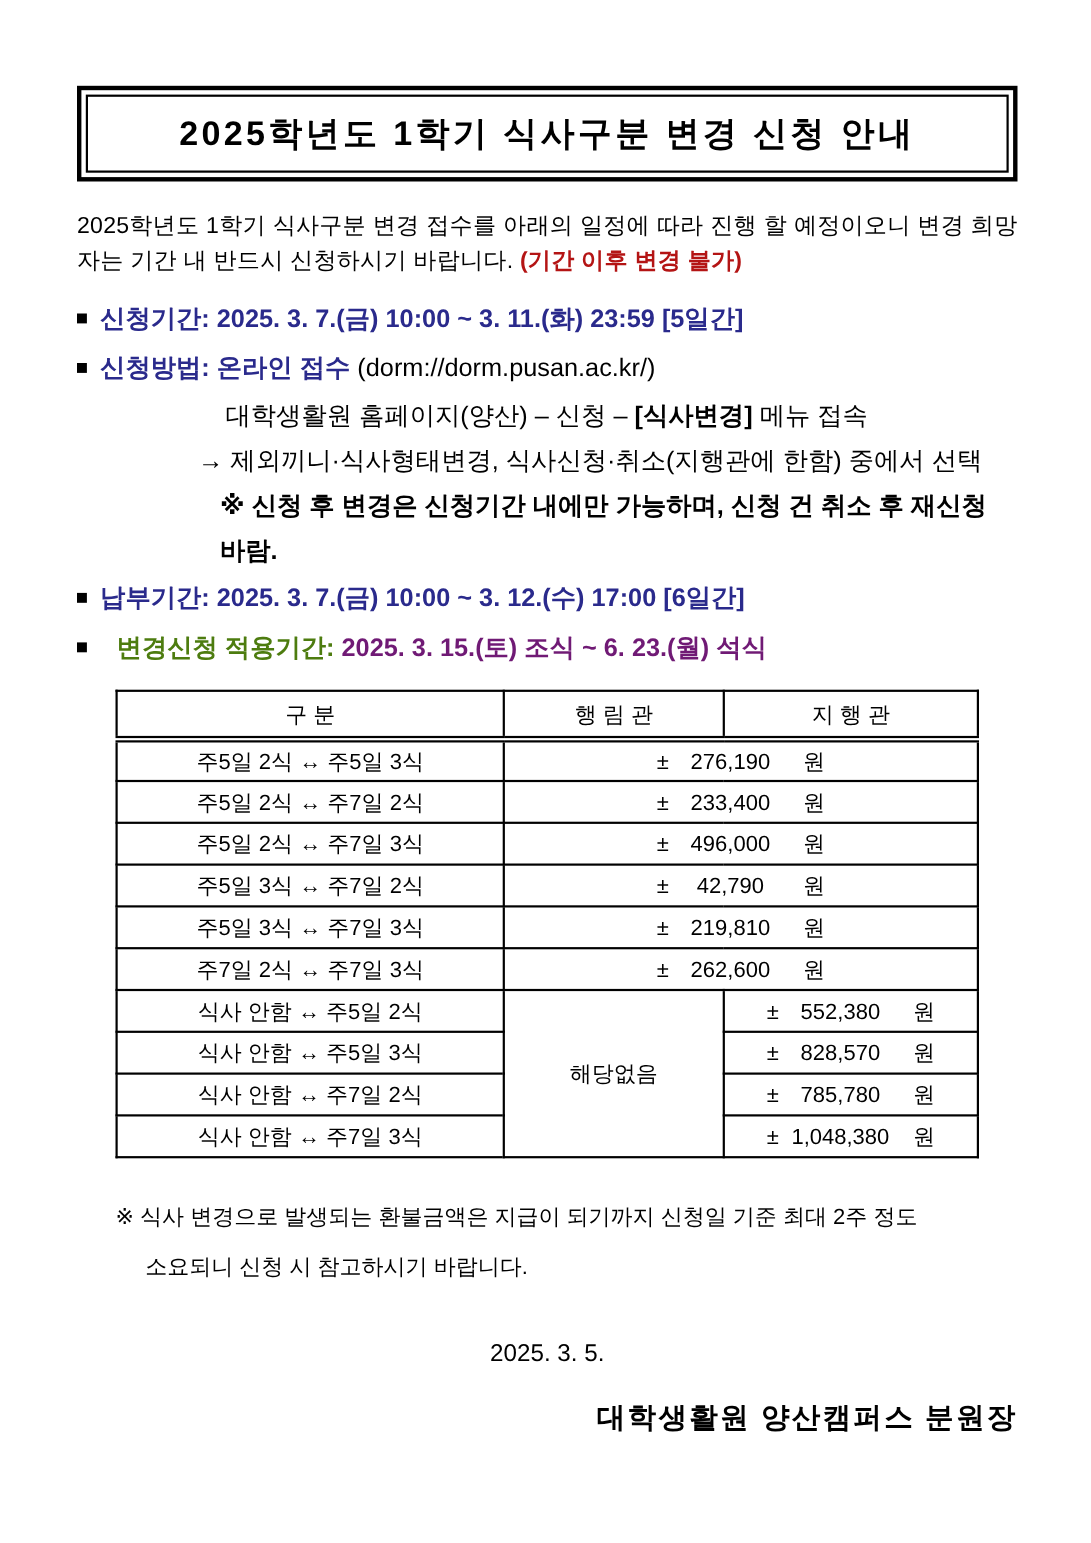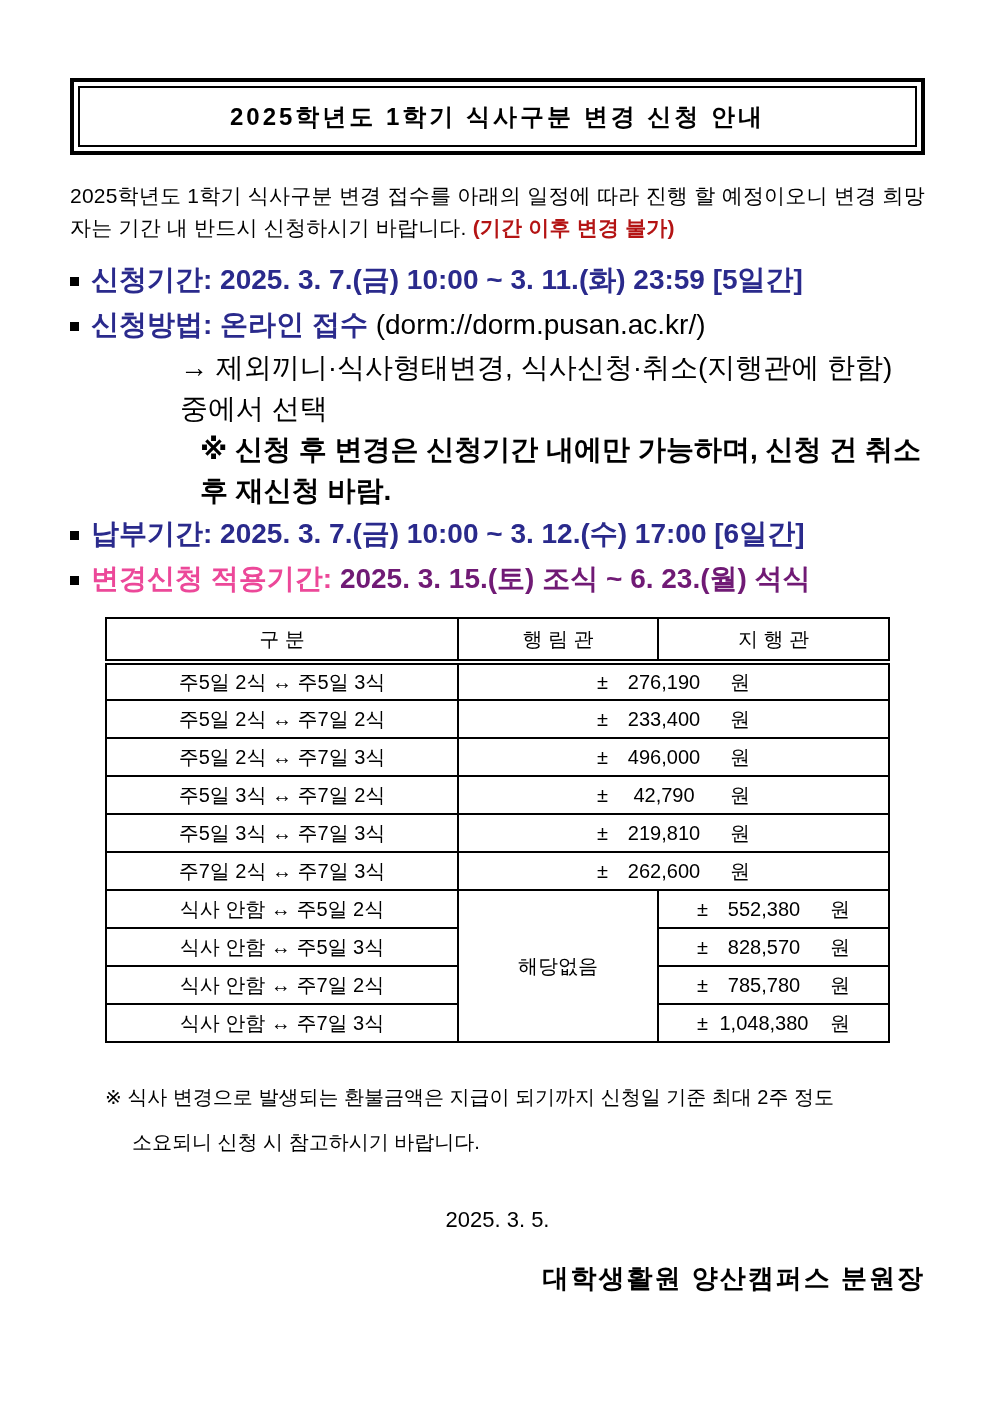--- a/index.html
+++ b/index.html
@@ -11,46 +11,46 @@
     overflow: hidden;
   }
   .page { padding: 78px 67px 0 70px; }
 
   
   .title-box { border: 4px solid #000; padding: 4px; }
   .title-inner {
     border: 2px solid #000;
     text-align: center;
     padding: 13px 0 12px 0;
-    font-size: 24px; font-weight: bold; letter-spacing: 3px;
+    font-size: 31px; font-weight: bold; letter-spacing: 3px;
   }
 
   
   .intro {
     margin-top: 25px;
     font-size: 21px; line-height: 32px;
     text-align: justify;
     letter-spacing: 0.2px;
   }
   .warning { color: #b41414; font-weight: bold; }
 
   
-  .bullets { margin-top: 13px; font-size: 28px; }
+  .bullets { margin-top: 13px; font-size: 23px; }
   .bline { line-height: 45px; }
   .sq {
     display: inline-block; width: 9px; height: 9px;
     background: #000; margin-right: 12px; vertical-align: 3px;
   }
   .navy { color: #2a2a8c; font-weight: bold; }
   .plain { color: #000; font-weight: normal; }
   .sub1 { padding-left: 135px; line-height: 41px; }
   .sub2 { padding-left: 110px; line-height: 41px; }
   .sub3 { padding-left: 130px; line-height: 41px; font-weight: bold; }
   .bold { font-weight: bold; }
-  .redlabel { color: #ec4899; font-weight: bold; }
+  .redlabel { color: #4d7c0f; font-weight: bold; margin-left: 15px; }
   .redvalue { color: #701a75; font-weight: bold; }
 
   
   table.fees {
     margin: 16px 0 0 35px;
     border-collapse: collapse;
     width: 783px;
     font-size: 20px;
     table-layout: fixed;
   }
@@ -85,20 +85,21 @@
   </div>
 
   <p class="intro"><span>2025학년도 1학기 식사구분 변경 접수를 아래의 일정에 따라 진행 할 예정이오니 변경 희망자는 기간 내 반드시 신청하시기 바랍니다. </span><span class="warning">(기간 이후 변경 불가)</span></p>
 
   <div class="bullets">
 
     <div class="bline"><span class="sq"></span><span class="navy">신청기간:</span><span class="navy"> 2025. 3. 7.(금) 10:00 ~ 3. 11.(화) 23:59 [5일간]</span></div>
 
     <div class="bline"><span class="sq"></span><span class="navy">신청방법:</span><span class="navy"> 온라인 접수 </span><span class="plain">(dorm://dorm.pusan.ac.kr/)</span></div>
 
+    <div class="sub1"><span>대학생활원 홈페이지(양산) – 신청 – </span><span class="bold">[식사변경]</span><span> 메뉴 접속</span></div>
 
     <div class="sub2">→ 제외끼니·식사형태변경, 식사신청·취소(지행관에 한함) 중에서 선택</div>
 
     <div class="sub3">※ 신청 후 변경은 신청기간 내에만 가능하며, 신청 건 취소 후 재신청 바람.</div>
 
     <div class="bline"><span class="sq"></span><span class="navy">납부기간:</span><span class="navy"> 2025. 3. 7.(금) 10:00 ~ 3. 12.(수) 17:00 [6일간]</span></div>
 
 
     <div class="bline"><span class="sq"></span><span class="redlabel">변경신청 적용기간:</span><span class="redvalue"> 2025. 3. 15.(토) 조식 ~ 6. 23.(월) 석식</span></div>
 

